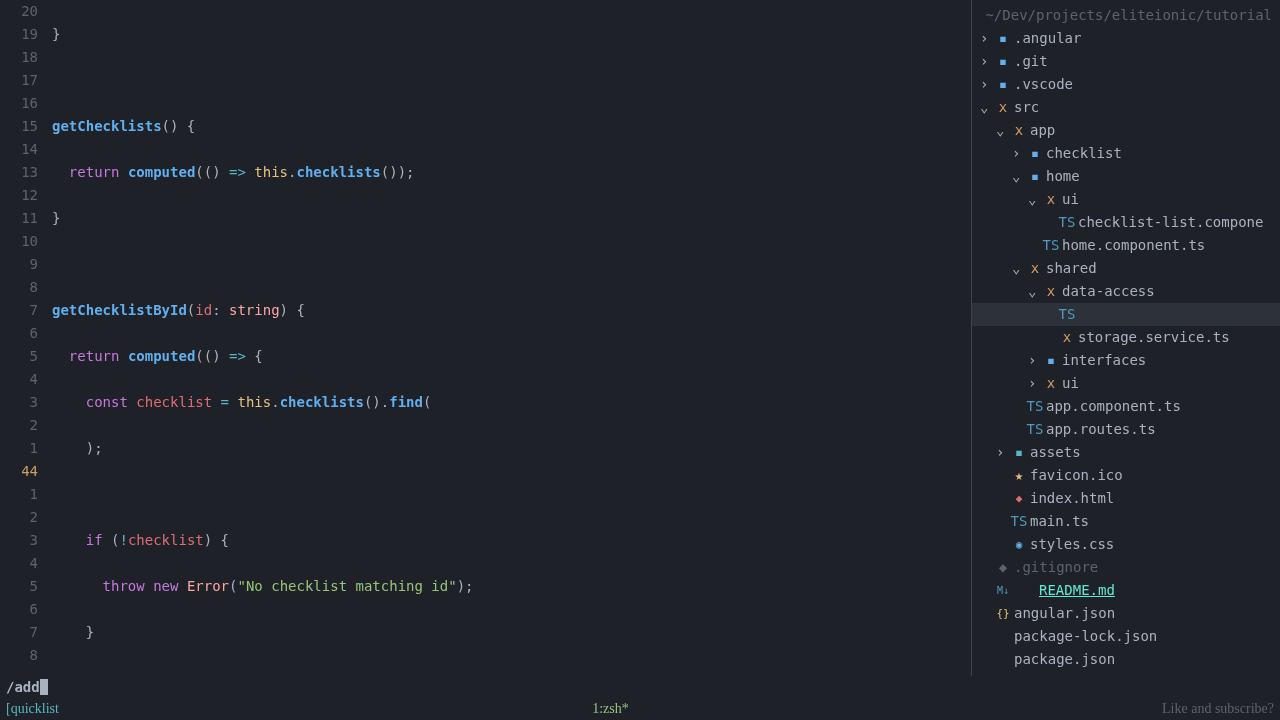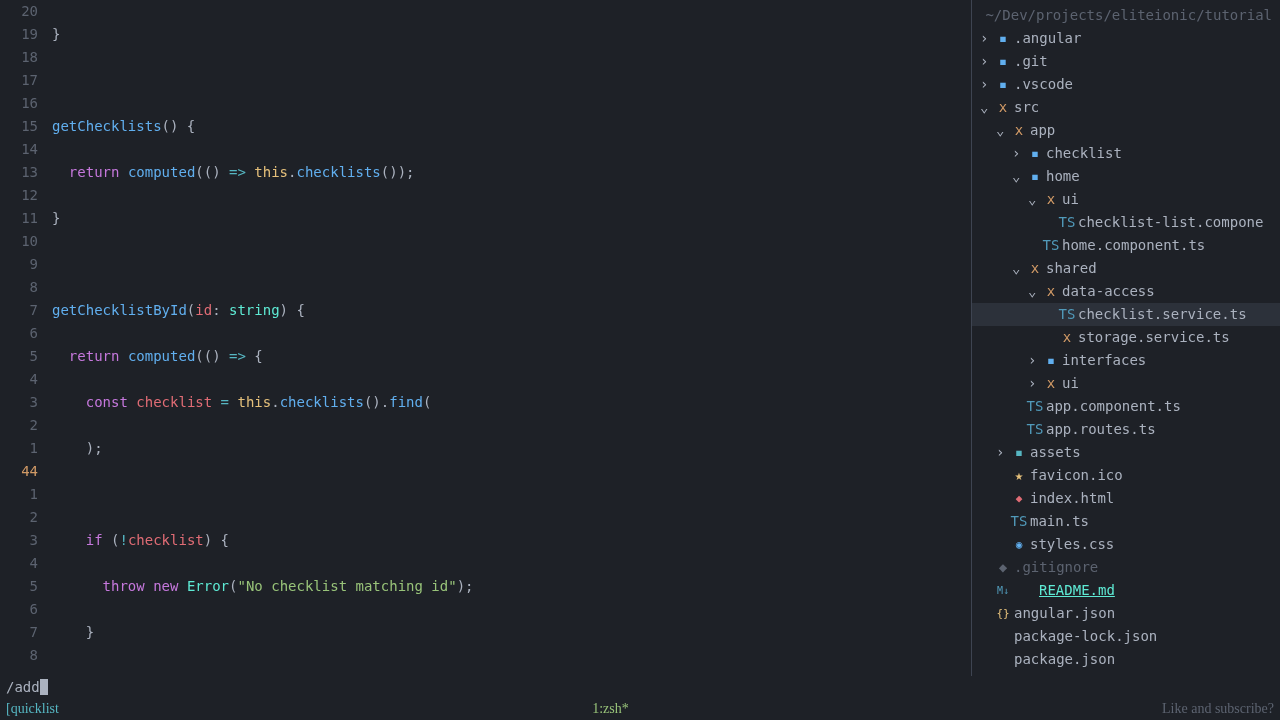--- a/index.html
+++ b/index.html
@@ -38,25 +38,25 @@
   font-weight: 500;
 }
 .code {
   flex: 1;
   line-height: 23px;
   white-space: pre;
   padding-left: 4px;
 }
 .code-line { height: 23px; }
 .kw { color: #c678dd; }
-.fn { color: #61afef; }
+.fn { color: #61afef; font-weight: bold; }
 .var { color: #e06c75; }
 .prop { color: #e06c75; }
 .str { color: #98c379; }
-.type { color: #5eead4; }
+.type { color: #fca5a5; }
 .op { color: #56b6c2; }
 .param { color: #e06c75; }
 .punc { color: #abb2bf; }
 .this { color: #e5c07b; }
 .cursor-block { background: #abb2bf; color: #282c34; display: inline-block; width: 8px; height: 16px; vertical-align: text-bottom;}
 
 .file-tree {
   width: 308px;
   background: #1e2127;
   padding: 4px 0;
@@ -96,20 +96,21 @@
 .indent-2 { padding-left: 40px; }
 .indent-3 { padding-left: 56px; }
 .indent-4 { padding-left: 72px; }
 
 .status-search {
   height: 22px;
   padding: 0 6px;
   color: #abb2bf;
   display: flex;
   align-items: center;
+  font-weight: bold;
 }
 .status-bar {
   height: 22px;
   background: #1e2127;
   color: #56b6c2;
   display: flex;
   align-items: center;
   padding: 0 6px;
   justify-content: space-between;
   font-family: Liberation Serif, serif;
@@ -245,21 +246,20 @@
           <span class="file-name">shared</span>
         </div>
         <div class="tree-item indent-3">
           <span class="chev">⌄</span>
           <span class="icon-box icon-x">x</span>
           <span class="file-name">data-access</span>
         </div>
         <div class="tree-item indent-4 selected">
           <span class="chev"></span>
           <span class="icon-box icon-ts">TS</span>
-          <span class="file-name">checklist.service.ts</span>
         </div>
         <div class="tree-item indent-4">
           <span class="chev"></span>
           <span class="icon-box icon-x">x</span>
           <span class="file-name">storage.service.ts</span>
         </div>
         <div class="tree-item indent-3">
           <span class="chev">›</span>
           <span class="icon-box folder-blue">▪</span>
           <span class="file-name">interfaces</span>

